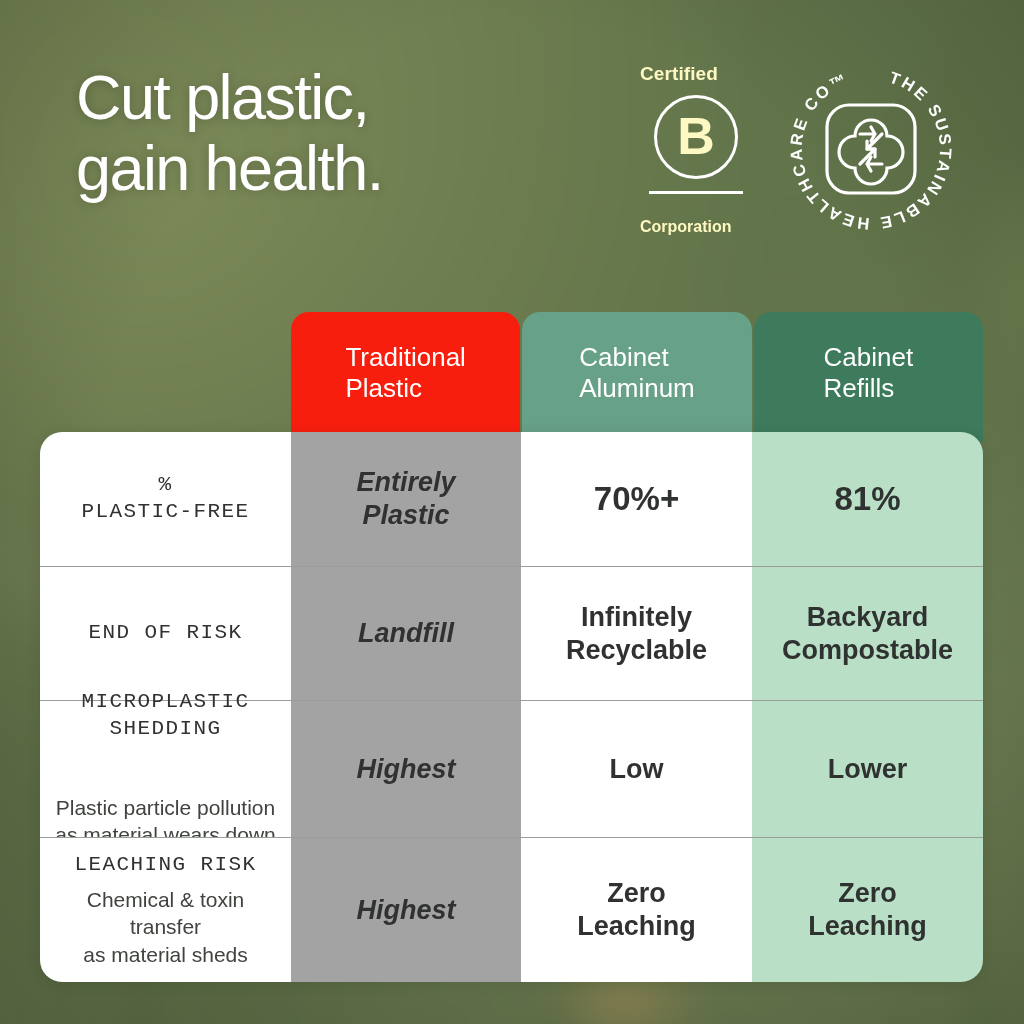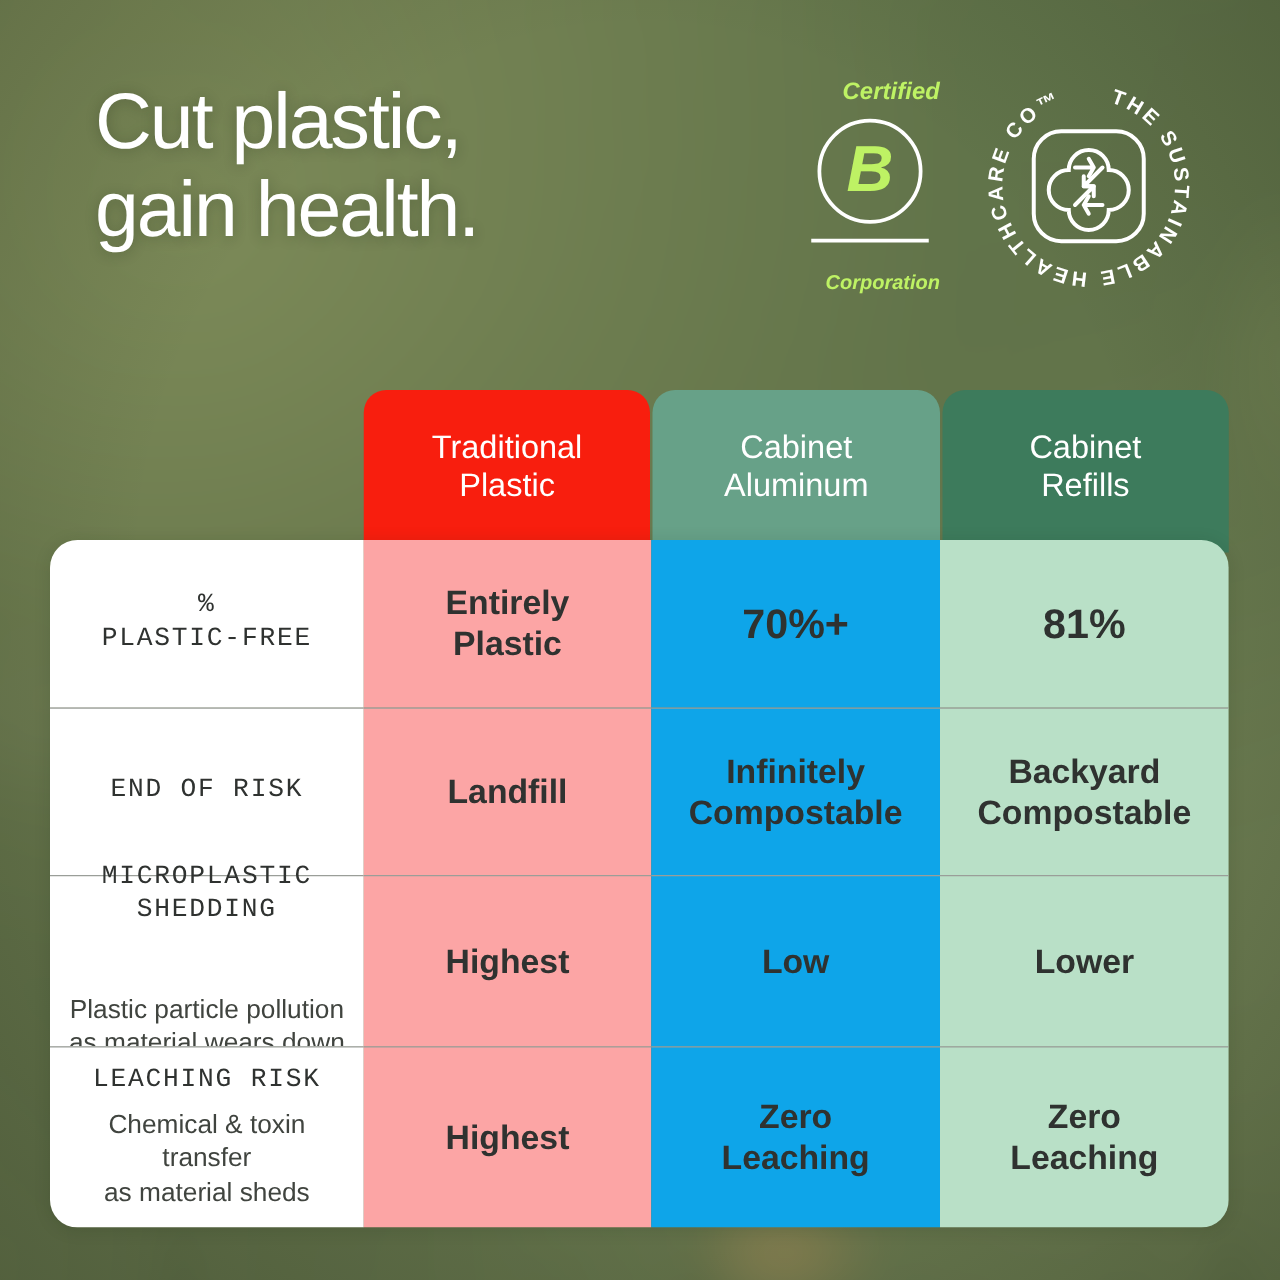--- a/index.html
+++ b/index.html
@@ -54,54 +54,54 @@
 
   .headline {
     position:absolute; left:76px; top:62px;
     color:#fff; font-size:63px; line-height:1.12;
     font-weight:400; letter-spacing:-1.6px;
     text-shadow:0 1px 10px rgba(30,40,20,.28);
     white-space:pre-line;
   }
 
   
-  .bcorp { position:absolute; left:640px; top:64px; width:112px; color:#bef264;
-           text-align:right;font-style:italic; }
+  .bcorp { position:absolute; left:640px; top:64px; width:112px; color:#fef9c3;
+           text-align:left; }
   .bcorp .cap { font-size:19px; font-weight:700; letter-spacing:.1px; line-height:1; }
   .bcorp .circ {
     width:84px; height:84px; margin:12px auto 0;
     border:3.5px solid #fff; border-radius:50%;
     display:flex; align-items:center; justify-content:center;
     font-size:52px; font-weight:700; line-height:1;
   }
   .bcorp .circ span { transform:translateY(-1px); }
   .bcorp .rule { width:94px; height:3px; background:#fff; margin:12px auto 0; }
   .bcorp .foot { font-size:16px; font-weight:700; margin-top:24px; }
 
   .shco { position:absolute; left:786px; top:64px; width:170px; height:170px; }
   .shco svg { width:170px; height:170px; display:block; }
 
   
   .tabs { position:absolute; left:291px; top:312px; width:692px; height:130px;
           display:flex; gap:2px; z-index:2; }
   .tab { flex:1; border-radius:18px 18px 0 0; color:#fff;
-         display:flex; align-items:center; justify-content:center; text-align:center;
+         display:flex; align-items:center; justify-content:center; text-align:left;
          font-size:26px; font-weight:500; line-height:1.2; white-space:pre-line;
          padding-bottom:8px; }
 
   .table { position:absolute; left:40px; top:432px; width:943px; height:550px;
            border-radius:22px; overflow:hidden; z-index:3;
            box-shadow:0 2px 14px rgba(20,30,15,.12); }
   .row { display:flex; width:100%; }
   .row + .row .cell { border-top:1px solid #9a9e99; }
   .cell { display:flex; flex-direction:column; align-items:center; justify-content:center;
           text-align:center; color:#2f3230; }
   .c-label { width:251px; background:#ffffff; padding:10px 14px; }
-  .c-plastic { width:230px; background:#fca5a5; }
-  .c-alum   { width:231px; background:#0ea5e9; }
+  .c-plastic { width:230px; background:#a3a3a3;font-style:italic; }
+  .c-alum   { width:231px; background:#ffffff; }
   .c-refill { flex:1; background:#b9e0c7; }
 
   .r1 .cell { height:134px; }
   .r2 .cell { height:134px; }
   .r3 .cell { height:137px;gap:44px; }
   .r4 .cell { height:145px; }
 
   .lab-main { font-family:"Liberation Mono", monospace; font-size:21px;
               letter-spacing:1.4px; line-height:1.28; white-space:pre-line; color:#2f3230; }
   .lab-sub  { font-size:21px; line-height:1.3; margin-top:7px; color:#40443f;
@@ -187,21 +187,21 @@
 
     <div class="row r2">
       <div class="cell c-label">
         <div class="lab-main">END OF RISK</div>
       </div>
       <div class="cell c-plastic">
         <div class="val">Landfill</div>
       </div>
       <div class="cell c-alum">
         <div class="val">Infinitely
-Compostable</div>
+Recyclable</div>
       </div>
       <div class="cell c-refill">
         <div class="val">Backyard
 Compostable</div>
       </div>
     </div>
 
     <div class="row r3">
       <div class="cell c-label">
         <div class="lab-main">MICROPLASTIC

